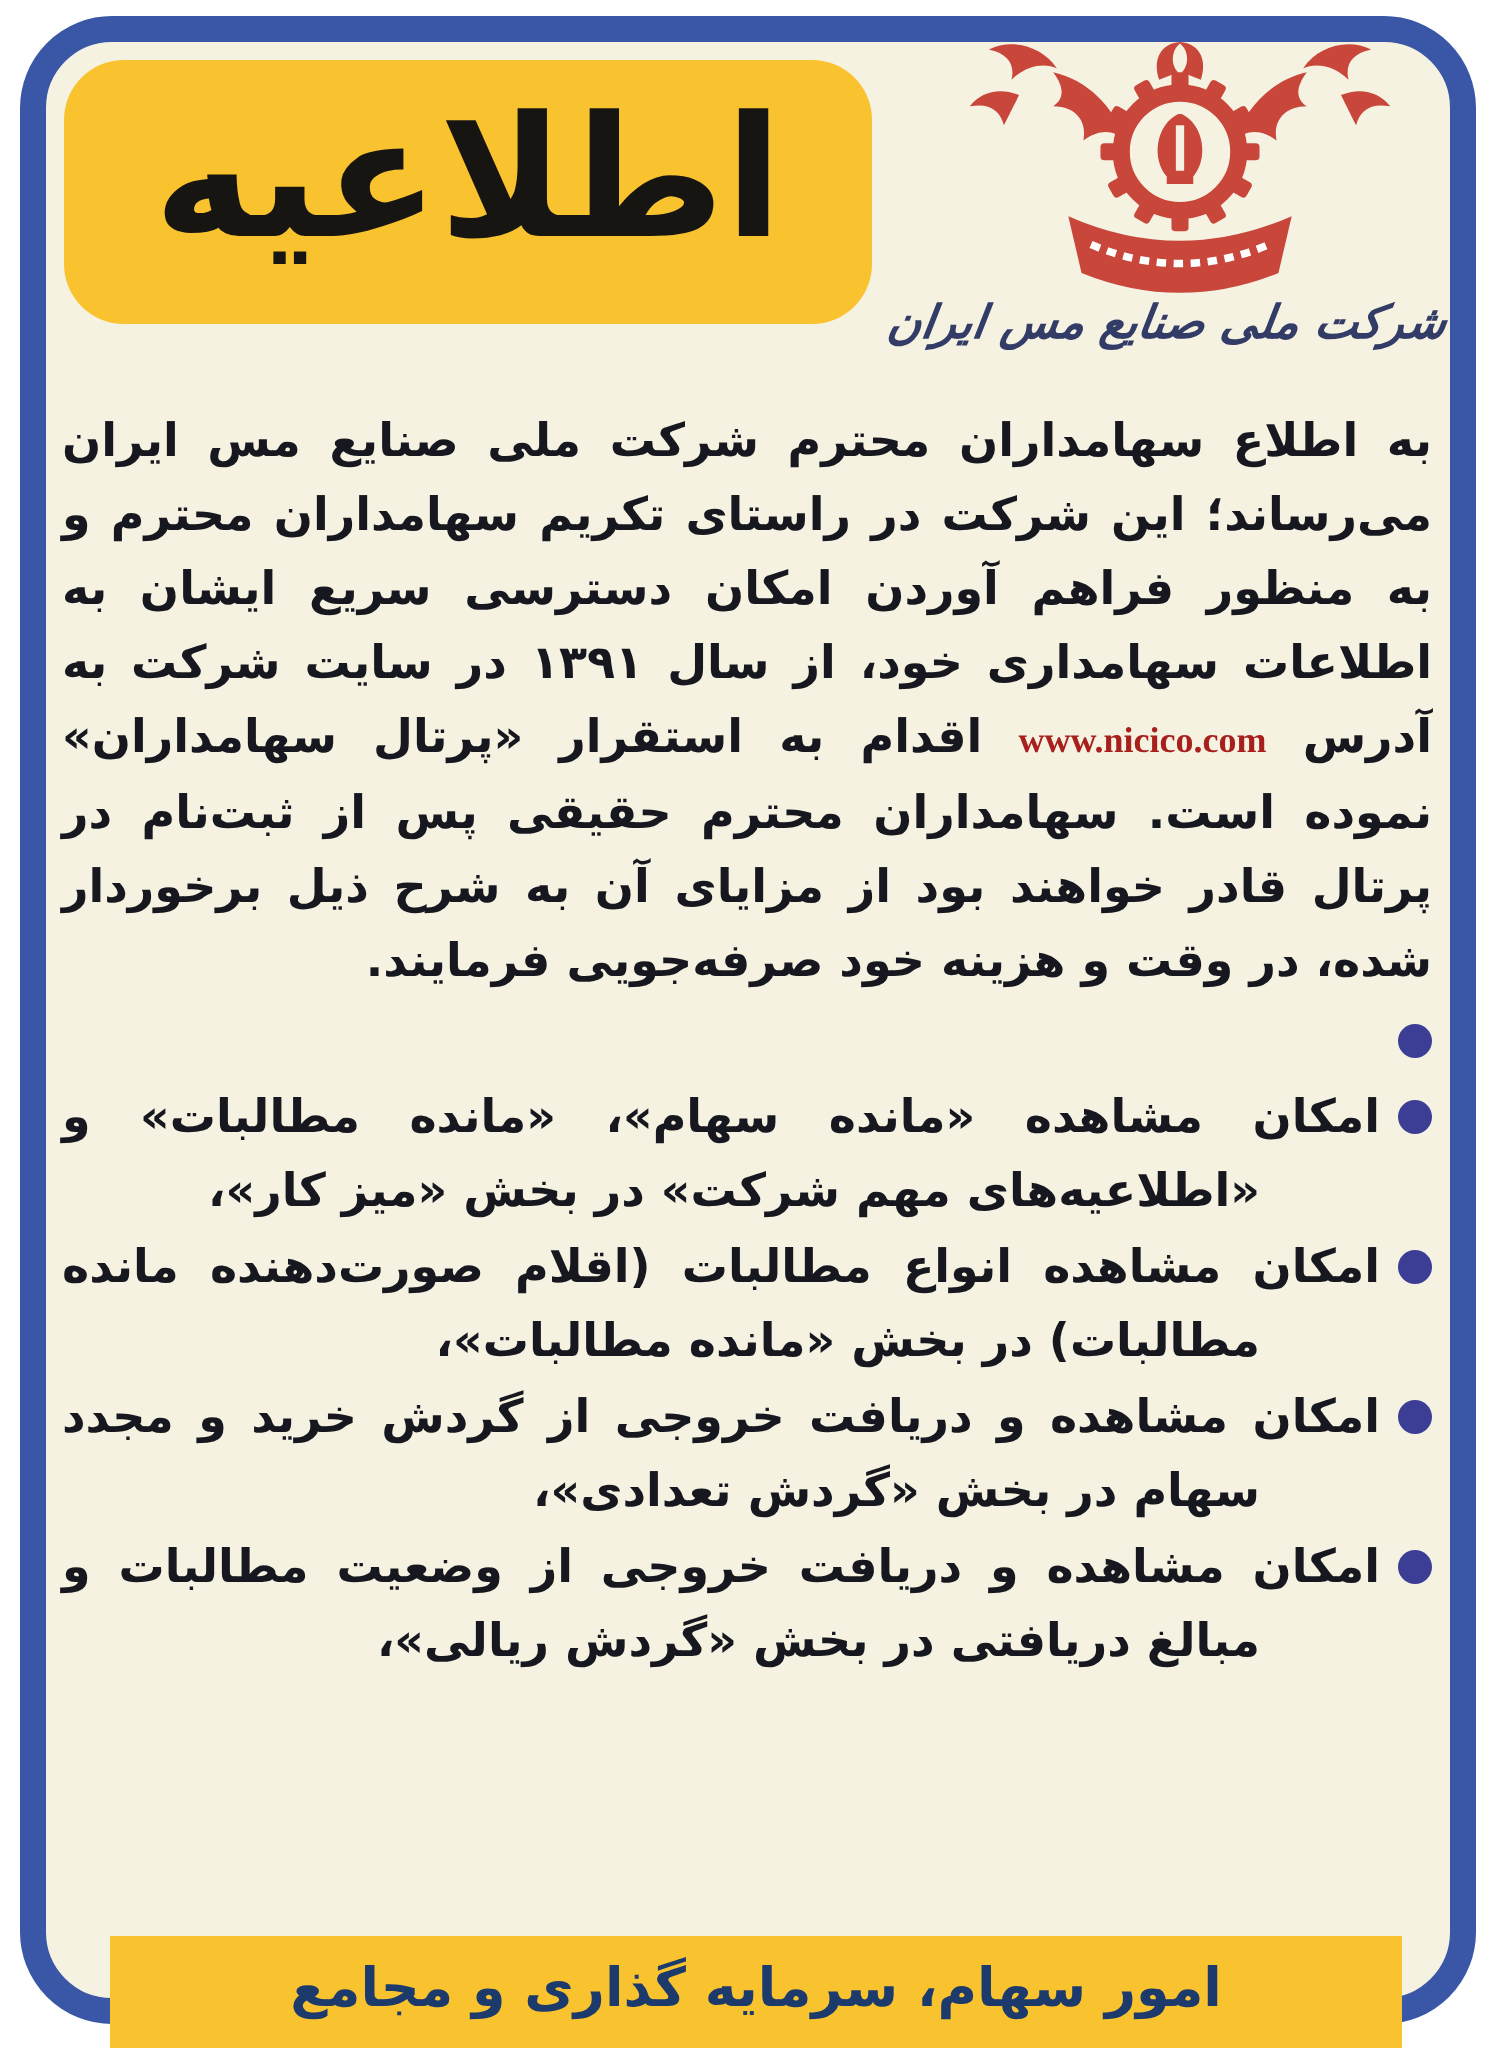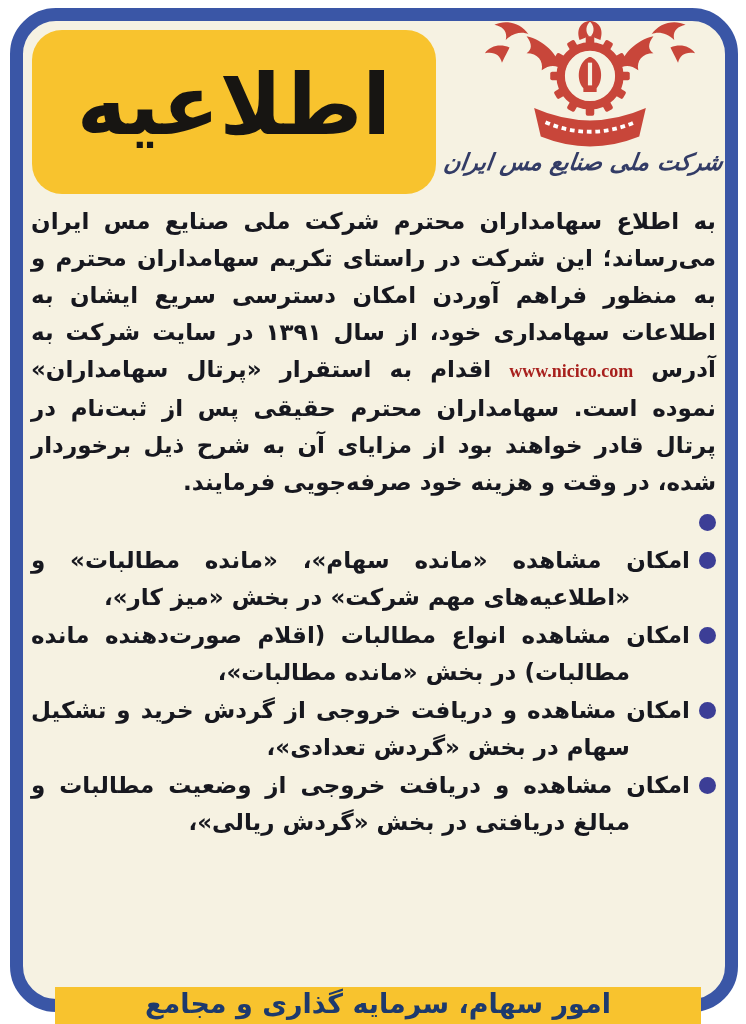--- a/index.html
+++ b/index.html
@@ -18,21 +18,21 @@
     width: 728px; height: 1004px;
     border: 13px solid #3a56a6;
     border-radius: 46px;
     background: #f6f2e2;
   }
   
   .header { position: relative; height: 172px; }
   .title-box {
     position: absolute;
     left: 9px; top: 9px;
-    width: 404px; height: 164px;
+    width: 404px; height: 132px;
     background: #f8c32e;
     border-radius: 30px;
     display: flex; align-items: center; justify-content: center;
   }
   .title-text {
     font-size: 84px;
     font-weight: bold;
     color: #171512;
     line-height: 1;
     padding-bottom: 14px;
@@ -91,21 +91,21 @@
     width: 17px; height: 17px;
     border-radius: 50%;
     background: #3c3e96;
     margin-left: 9px;
     vertical-align: -1px;
   }
   
   .footer-bar {
     position: absolute;
     left: 32px; right: 24px;
-    bottom: -25px; height: 37px;
+    bottom: -25px; height: 56px;
     background: #f8c32e;
     display: flex; align-items: center; justify-content: center;
   }
   .footer-label {
     font-size: 27px;
     font-weight: bold;
     color: #1d3a6d;
     padding-bottom: 4px;
   }
 </style>
@@ -164,21 +164,21 @@
     </div>
   </div>
 
   <div class="content">
     <p class="para"><span>به اطلاع سهامداران محترم شرکت ملی صنایع مس ایران می‌رساند؛ این شرکت در راستای تکریم سهامداران محترم و به منظور فراهم آوردن امکان دسترسی سریع ایشان به اطلاعات سهامداری خود، از سال ۱۳۹۱ در سایت شرکت به آدرس </span><span class="url">www.nicico.com</span><span> اقدام به استقرار «پرتال سهامداران» نموده است. سهامداران محترم حقیقی پس از ثبت‌نام در پرتال قادر خواهند بود از مزایای آن به شرح ذیل برخوردار شده، در وقت و هزینه خود صرفه‌جویی فرمایند.</span></p>
 
     <ul class="benefits">
       <li><span class="dot"></span></li>
       <li><span class="dot"></span><span>امکان مشاهده «مانده سهام»، «مانده مطالبات» و «اطلاعیه‌های مهم شرکت» در بخش «میز کار»،</span></li>
       <li><span class="dot"></span><span>امکان مشاهده انواع مطالبات (اقلام صورت‌دهنده مانده مطالبات) در بخش «مانده مطالبات»،</span></li>
-      <li><span class="dot"></span><span>امکان مشاهده و دریافت خروجی از گردش خرید و تشکیل سهام در بخش «گردش تعدادی»،</span></li>
+      <li><span class="dot"></span><span>امکان مشاهده و دریافت خروجی از گردش خرید و مجدد سهام در بخش «گردش تعدادی»،</span></li>
       <li><span class="dot"></span><span>امکان مشاهده و دریافت خروجی از وضعیت مطالبات و مبالغ دریافتی در بخش «گردش ریالی»،</span></li>
 
     </ul>
   </div>
 
   <div class="footer-bar">
     <span class="footer-label">امور سهام، سرمایه گذاری و مجامع</span>
   </div>
 
 </div>

